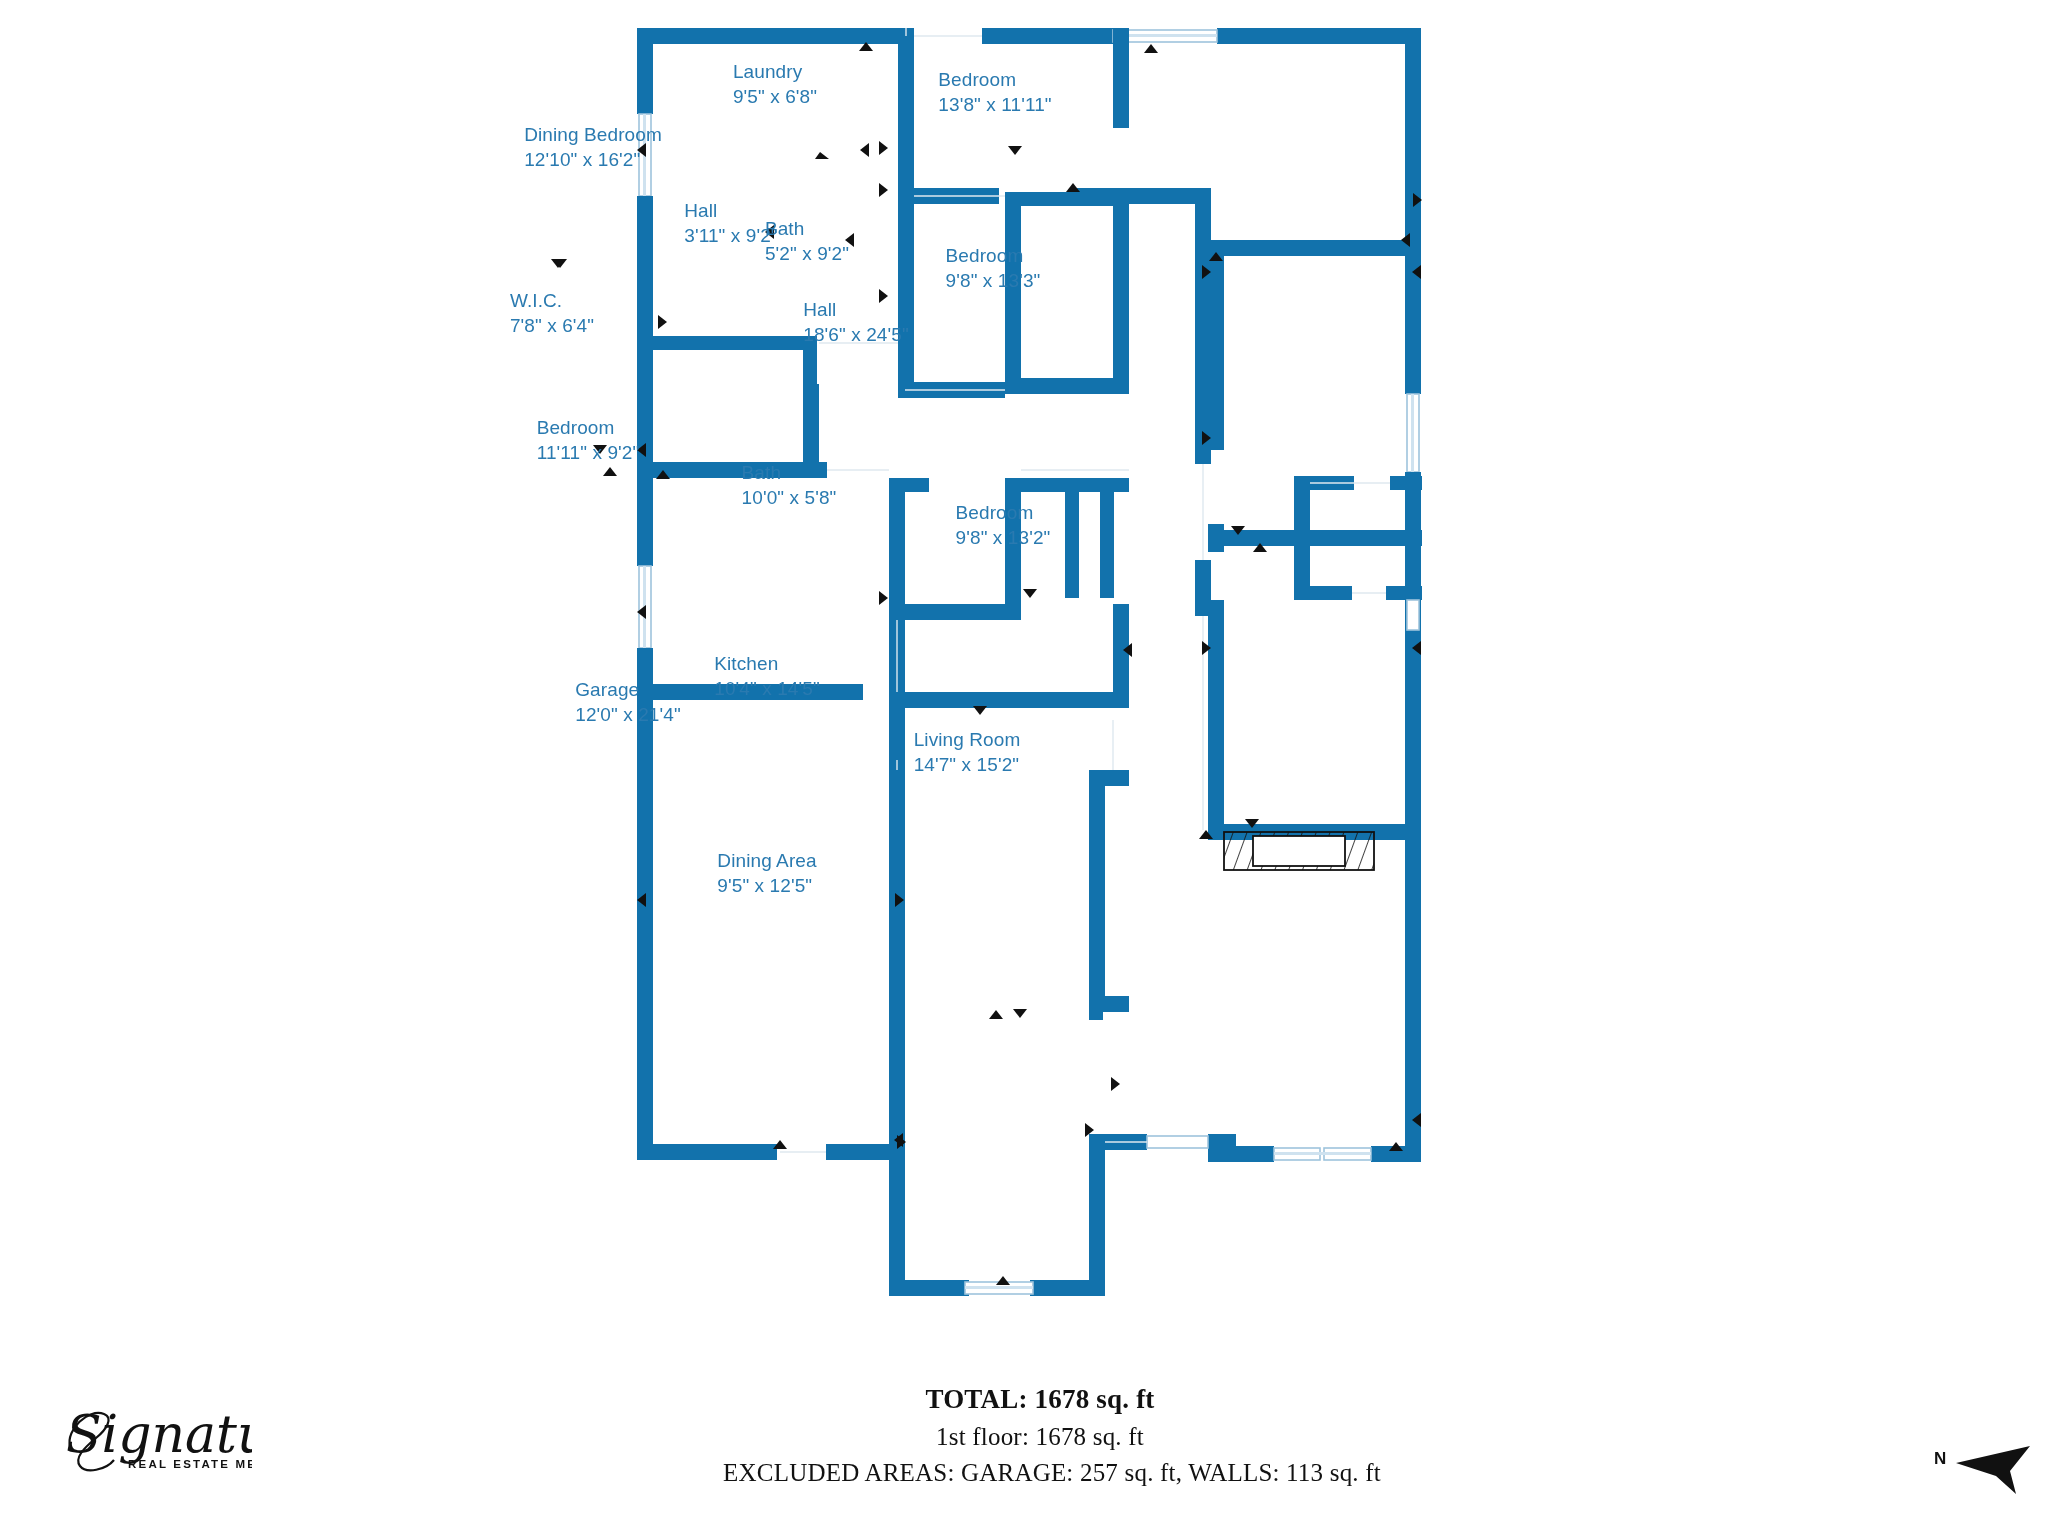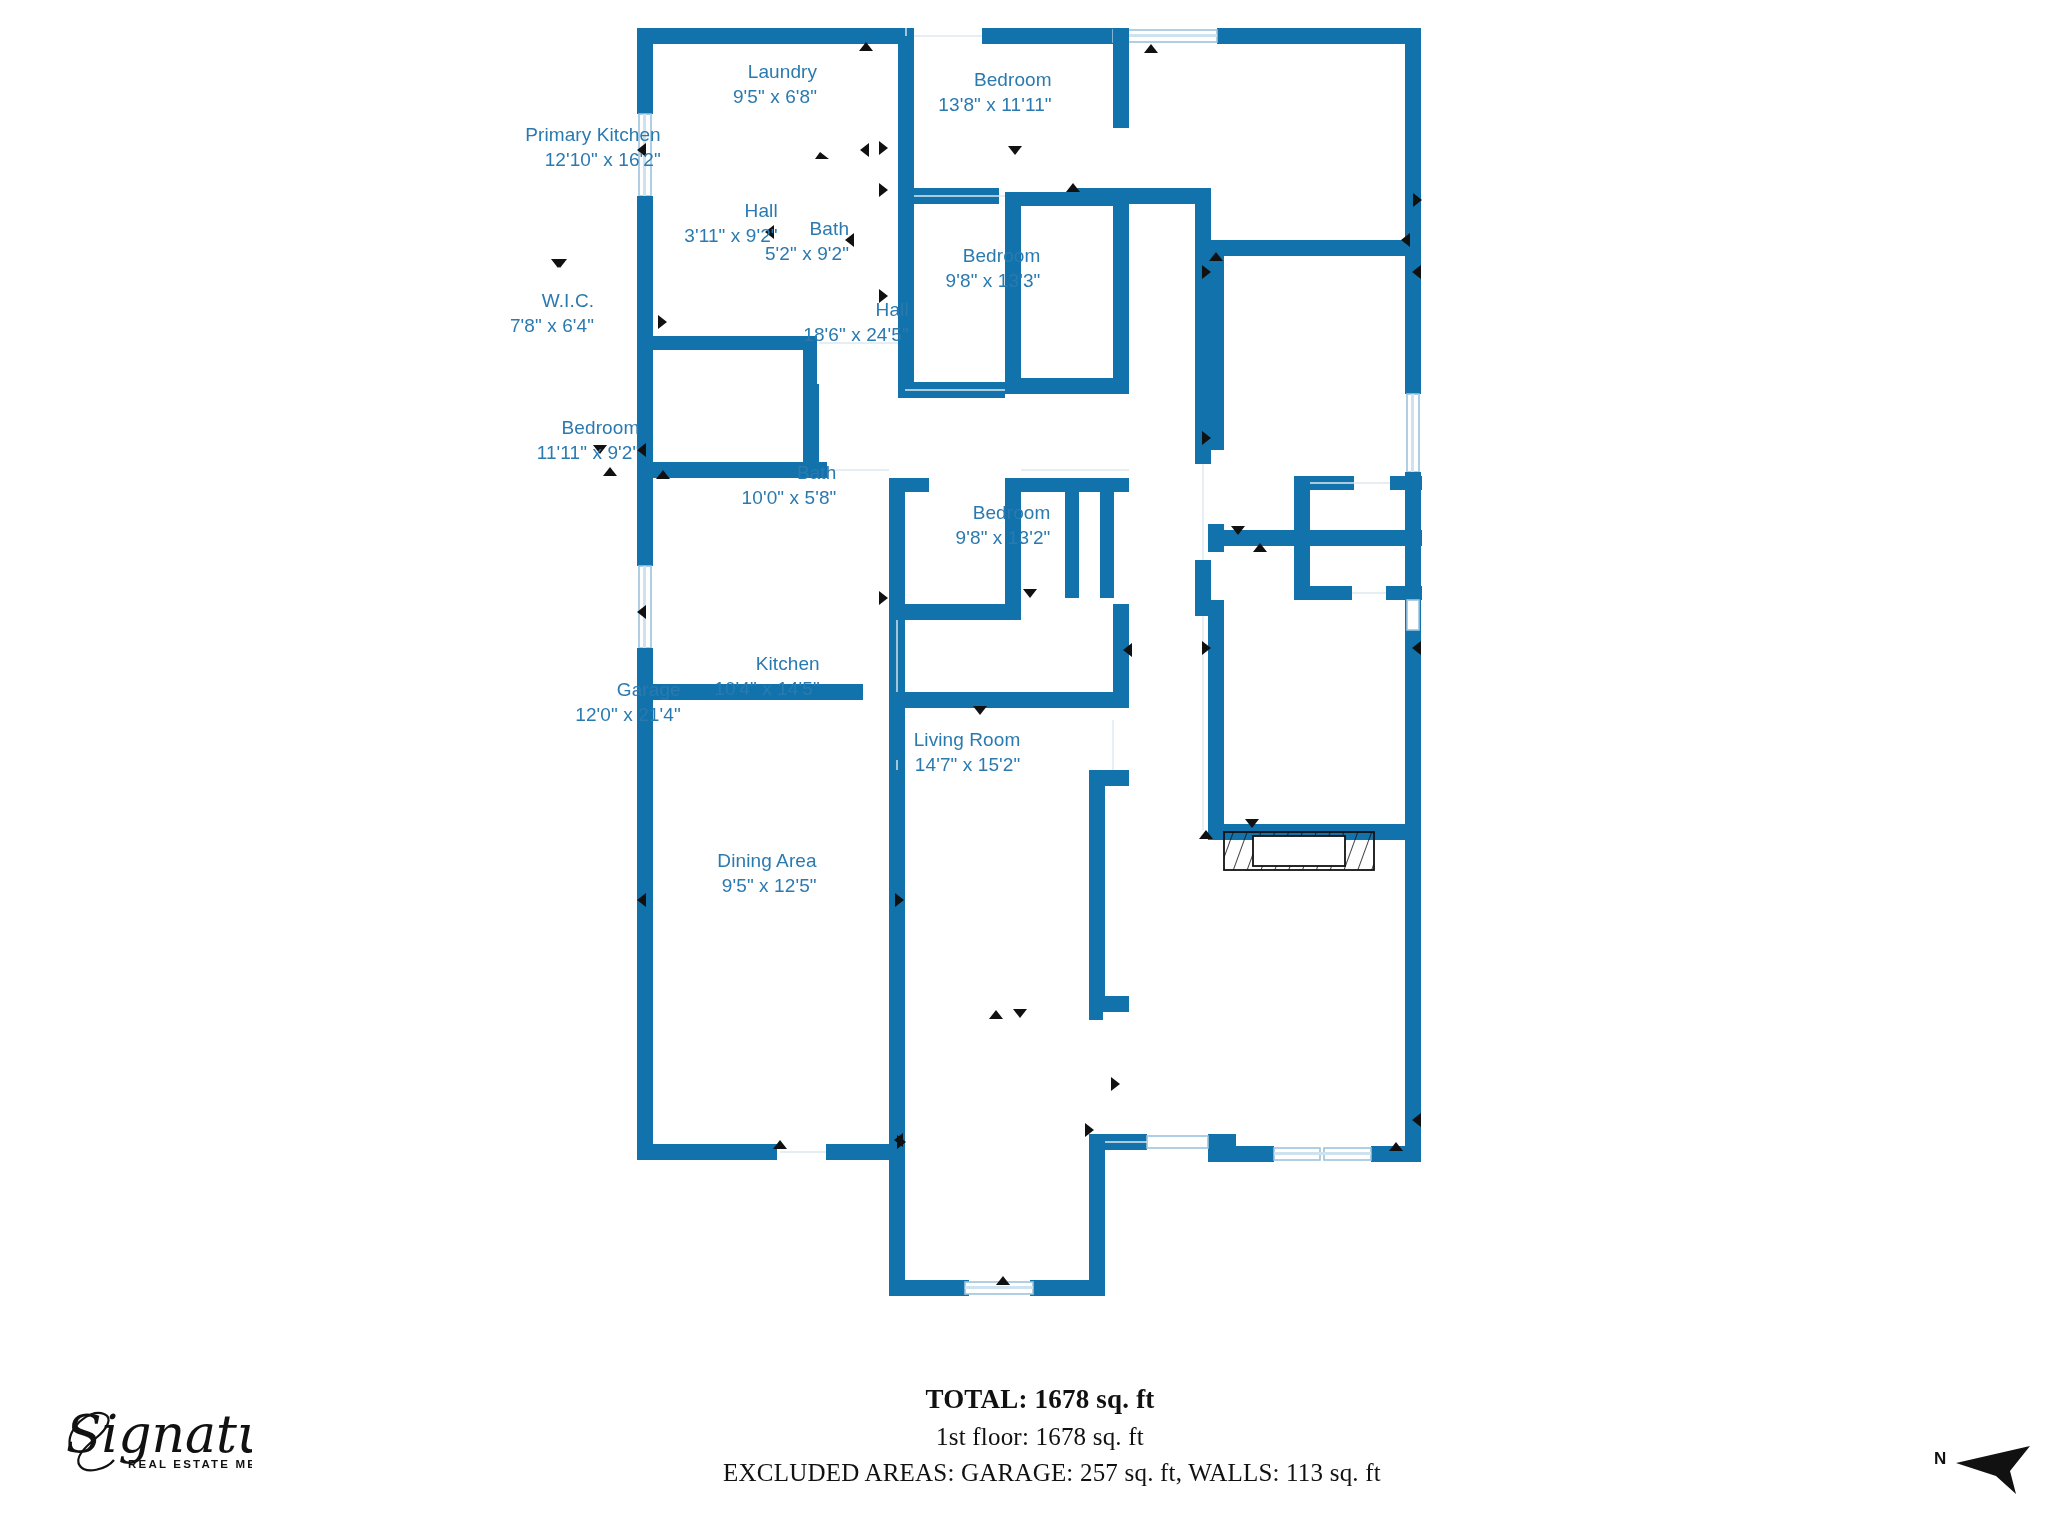--- a/index.html
+++ b/index.html
@@ -30,21 +30,21 @@
     top: 0;
     width: 2048px;
     height: 1340px;
     display: block;
   }
 
   
   .room-label {
     position: absolute;
     transform: translate(-50%, -50%);
-    text-align: right;
+    text-align: left;
     color: #2a7ab0;
     line-height: 1.32;
     white-space: nowrap;
     pointer-events: none;
   }
   .room-label .rl-name {
     display: block;
     font-size: 19px;
     letter-spacing: 0.1px;
   }
@@ -344,21 +344,21 @@
         <path d="M 1020 1018 l 7 -9 l -14 0 z"></path>
         <path d="M 1120 1084 l -9 7 l 0 -14 z"></path>
         <path d="M 888 1142 l -9 7 l 0 -14 z" transform="translate(18,0)"></path>
         <path d="M 1096 1130 l -9 7 l 0 -14 z" transform="translate(-2,0)"></path>
         <path d="M 1003 1276 l 7 9 l -14 0 z"></path>
       </g>
     </g>
   </svg>
 
   <div class="room-label" style="left:593px; top:147px;">
-    <span class="rl-name">Primary Kitchen</span>
+    <span class="rl-name">Dining Bedroom</span>
     <span class="rl-dim">12'10" x 16'2"</span>
   </div>
   <div class="room-label" style="left:775px; top:84px;">
     <span class="rl-name">Laundry</span>
     <span class="rl-dim">9'5" x 6'8"</span>
   </div>
   <div class="room-label" style="left:995px; top:92px;">
     <span class="rl-name">Bedroom</span>
     <span class="rl-dim">13'8" x 11'11"</span>
   </div>

